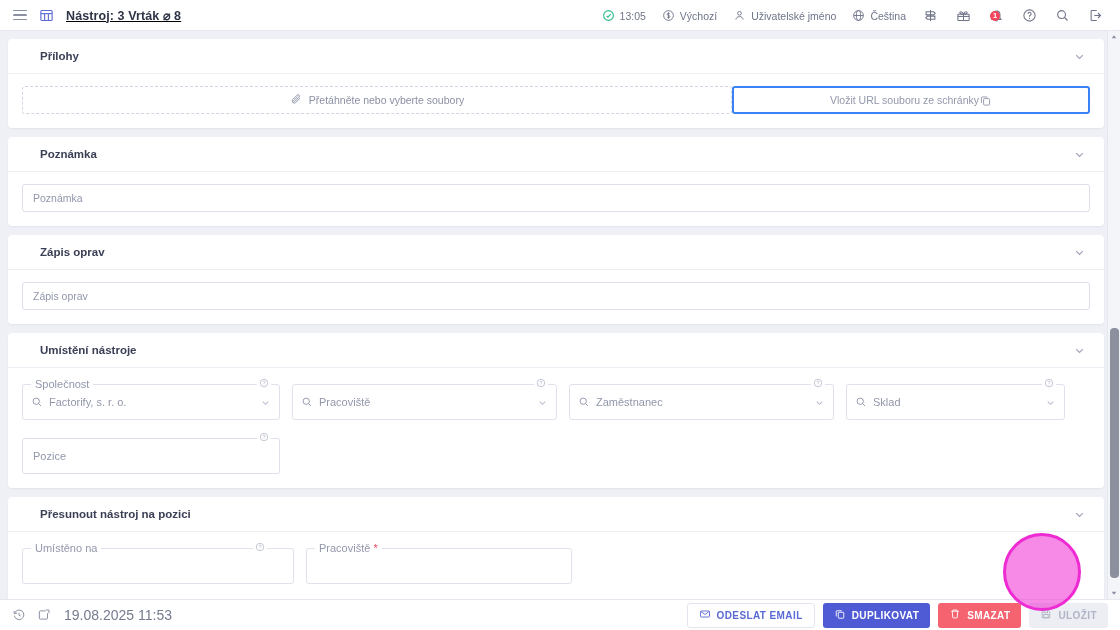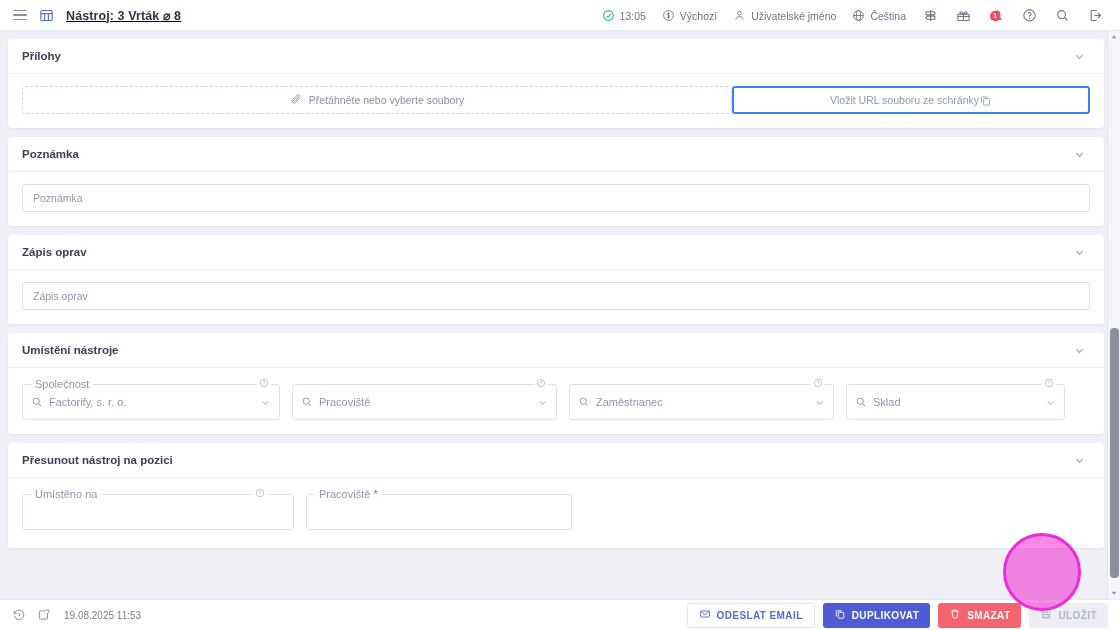--- a/index.html
+++ b/index.html
@@ -57,21 +57,21 @@
     background: #ffffff; border-radius: 4px;
     margin-bottom: 9px;
     box-shadow: 0 1px 2px rgba(40,45,70,.06);
   }
   .panel-head {
     height: 35px; display: flex; align-items: center;
     justify-content: space-between;
     padding: 0 14px;
     border-bottom: 1px solid #edeef4;
   }
-  .panel-title { font-size: 11.5px; font-weight: bold; color: #3a3f55; }
+  .panel-title { font-size: 11.5px; font-weight: bold; color: #3a3f55; margin-left: 18px; }
   .chev { color: #9ba0b5; cursor: pointer; display:flex; padding: 4px; }
   .panel-body { padding: 12px 14px 14px 14px; }
 
   
   .drop-row { display: flex; gap: 0; }
   .dropzone {
     flex: 1 1 auto; height: 28px;
     border: 1px dashed #d3d6e2; border-radius: 3px;
     display: flex; align-items: center; justify-content: center;
     gap: 7px; color: #8b90a3; font-size: 10.5px; cursor: pointer;
@@ -131,21 +131,21 @@
   
   .bottombar {
     position: absolute; left: 0; bottom: 0;
     width: 1120px; height: 31px; background: #fff;
     border-top: 1px solid #e6e8f0;
     display: flex; align-items: center; justify-content: space-between;
     padding: 0 12px;
   }
   .bb-left { display: flex; align-items: center; gap: 11px; }
   .bb-icon { color: #8b90a3; cursor: pointer; display: flex; }
-  .bb-time { font-size: 10px; color: #767b8f; margin-left: 2px; }
+  .bb-time { font-size: 14px; color: #767b8f; margin-left: 2px; }
   .bb-right { display: flex; align-items: center; gap: 8px; }
   .btn-white { background: #fff; color: #5a6ad4; border: 1px solid #e2e5ee; }
   .btn-indigo { background: #4f5bd5; color: #fff; }
   .btn-red { background: #f4636f; color: #fff; }
   .btn-disabled { background: #eceef4; color: #b0b4c4; cursor: default; }
 
   
   .scrollbar {
     position: absolute; top: 31px; right: 0;
     width: 13px; height: 568px; background: #f4f5f9;
@@ -455,20 +455,32 @@
           <span class="help-dot">
             <svg width="10" height="10" viewBox="0 0 24 24" fill="none" stroke="currentColor" stroke-width="2">
                 <circle cx="12" cy="12" r="9"></circle>
                 <path d="M9.8 9.6a2.3 2.3 0 1 1 3 2.2c-.5.3-.8.7-.8 1.3v.4"></path>
                 <circle cx="12" cy="16.6" r="1" fill="currentColor" stroke="none"></circle>
               </svg>
           </span>
         </div>
       </div>
 
+      <div class="field-row" style="margin-top:18px;">
+        <div class="nfield w1">
+          <span class="ph" style="margin-left:2px;">Pozice</span>
+          <span class="help-dot">
+            <svg width="10" height="10" viewBox="0 0 24 24" fill="none" stroke="currentColor" stroke-width="2">
+                <circle cx="12" cy="12" r="9"></circle>
+                <path d="M9.8 9.6a2.3 2.3 0 1 1 3 2.2c-.5.3-.8.7-.8 1.3v.4"></path>
+                <circle cx="12" cy="16.6" r="1" fill="currentColor" stroke="none"></circle>
+              </svg>
+          </span>
+        </div>
+      </div>
     </div>
   </div>
 
   <div class="panel">
     <div class="panel-head">
       <span class="panel-title">Přesunout nástroj na pozici</span>
       <span class="chev">
         <svg width="13" height="13" viewBox="0 0 24 24" fill="none" stroke="currentColor" stroke-width="2">
             <polyline points="6,9.5 12,15.5 18,9.5"></polyline>
           </svg>

